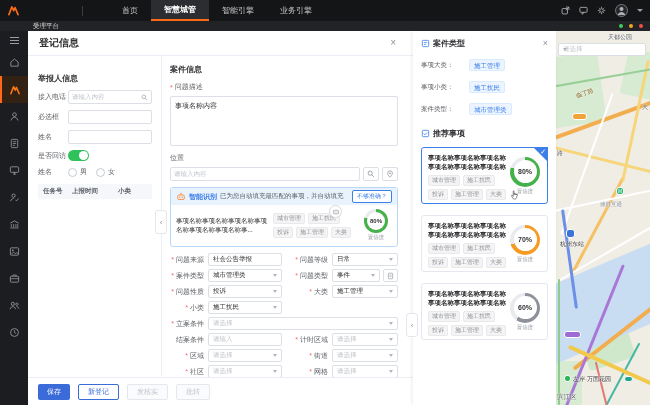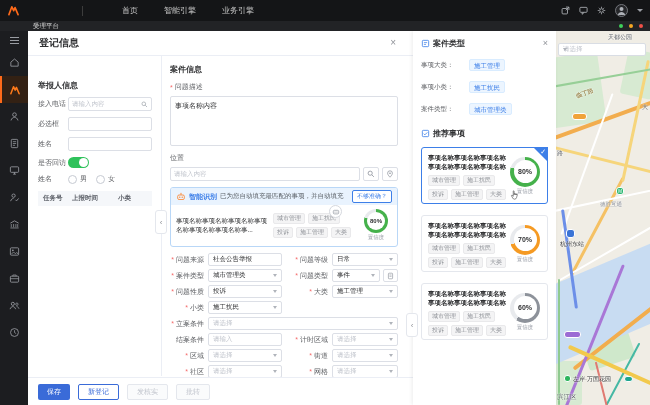--- a/index.html
+++ b/index.html
@@ -31,21 +31,21 @@
 .side-item.active{background:#332114;border-left:2px solid #ff6a1a;color:#ff7a1a}
 
 
 .mainpanel{position:absolute;left:28px;top:31px;width:385px;height:374px;background:#fff;z-index:20}
 .mp-header{height:25px;display:flex;align-items:center;padding:0 11px;border-bottom:1px solid #ebeef5}
 .mp-title{font-size:10px;font-weight:bold;color:#303133}
 .mp-close{margin-left:auto;margin-right:6px;font-size:10px;color:#909399;line-height:10px}
 .mp-body{position:relative;height:320px}
 .v-divider{position:absolute;left:133px;top:0;bottom:0;width:1px;background:#ebeef5}
 .collapse-handle{position:absolute;left:127px;top:154px;width:12px;height:24px;background:#fff;border:1px solid #e4e7ed;border-radius:3px;display:flex;align-items:center;justify-content:center;font-size:8px;color:#909399;z-index:5}
-.col-left{position:absolute;left:10px;top:24px;width:114px}
+.col-left{position:absolute;left:10px;top:17px;width:114px}
 .col-right{position:absolute;left:142px;top:8px;width:228px}
 .section-title{font-size:8px;font-weight:bold;color:#303133}
 .field-row{display:flex;align-items:center;margin-top:6px}
 .f-label{width:30px;font-size:7px;color:#606266;flex-shrink:0}
 .f-input{flex:1;height:14px;border:1px solid #dcdfe6;border-radius:2px;display:flex;align-items:center;padding:0 3px;font-size:6.5px;color:#303133;background:#fff}
 .placeholder{color:#c0c4cc}
 .f-suffix{margin-left:auto;color:#9ba0a8}
 .toggle{width:21px;height:11px;border-radius:6px;background:#2fc25b;position:relative}
 .toggle::after{content:'';position:absolute;right:1px;top:1px;width:9px;height:9px;background:#fff;border-radius:50%}
 .radio{width:9px;height:9px;border:1px solid #c6cad2;border-radius:50%;background:#fff;flex-shrink:0}
@@ -135,20 +135,21 @@
 
 <div class="topbar">
   <span class="logo">
     <svg width="13" height="11" viewBox="0 0 14 12">
         <path d="M2 10.5L5.2 2l2 4.2L8.7 2.8l3.3 7.7" fill="none" stroke="#ff6a1a" stroke-width="1.8" stroke-linejoin="round" stroke-linecap="round"></path>
       </svg>
   </span>
   <span class="tb-div"></span>
   <div class="nav">
     <div class="nav-item">首页</div>
+    <div class="nav-item active">智慧城管</div>
     <div class="nav-item">智能引擎</div>
     <div class="nav-item">业务引擎</div>
   </div>
   <div class="tb-right">
     <span>
         <svg width="9" height="9" viewBox="0 0 10 10">
           <rect x="1.2" y="2.8" width="6" height="6" rx="1" fill="none" stroke="currentColor" stroke-width=".9"></rect>
           <path d="M5.5 1.2h3.3v3.3M8.6 1.4L5.2 4.8" fill="none" stroke="currentColor" stroke-width=".9"></path>
         </svg>
       </span>

